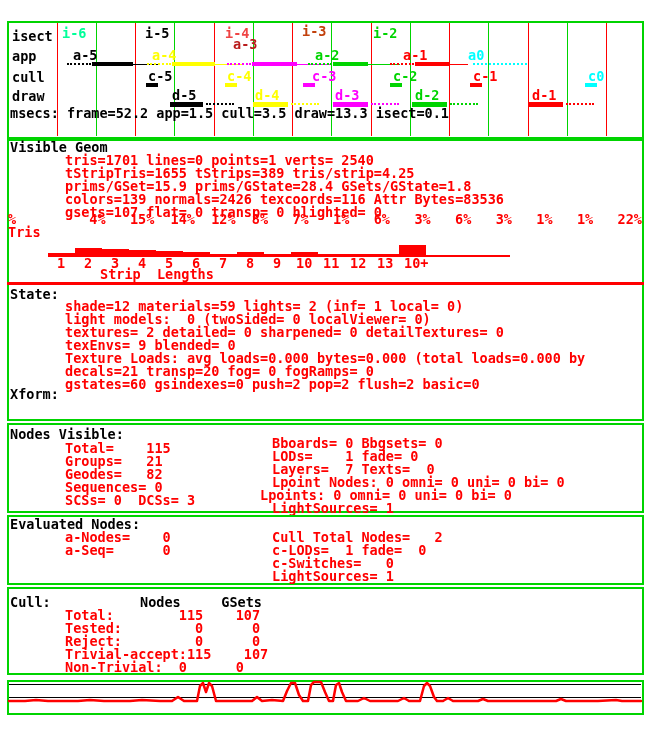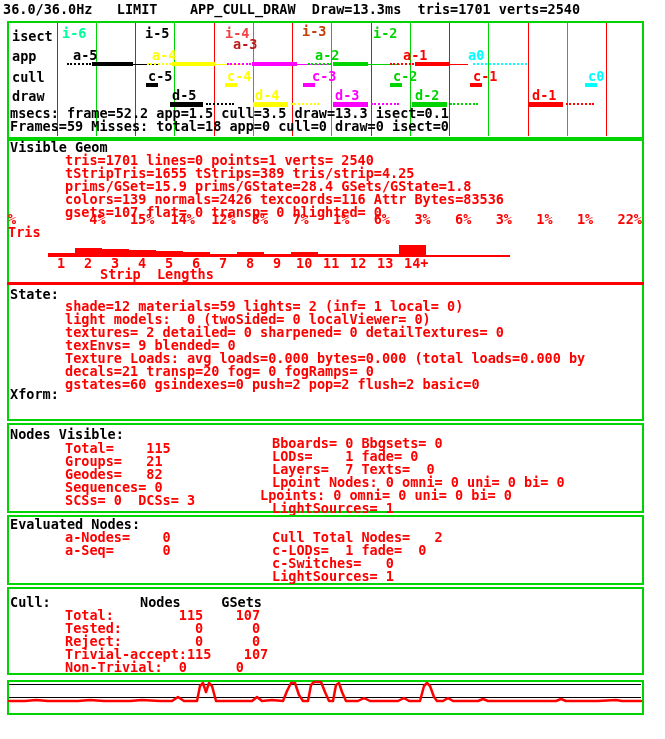--- a/index.html
+++ b/index.html
@@ -13,21 +13,20 @@
   .vline{position:absolute;width:1px;top:23px;height:113px;}
   .hbar{position:absolute;}
   .dots{position:absolute;border-top:2px dotted;}
   .thin{position:absolute;height:1px;}
 </style>
 </head>
 <body>
 
 <div id="page">
 
-  <div class="t blk" style="left:3px;top:3px">36.0/36.0Hz   LIMIT    APP_CULL_DRAW  Draw=13.3ms  tris=1701 verts=2540</div>
 
   <div class="box" style="left:7px;top:21px;width:637px;height:118px"></div>
   <div id="gridlines">
       <div class="vline" style="left:57px;background:#ff0000"></div>
       <div class="vline" style="left:96px;background:#00d400"></div>
       <div class="vline" style="left:135px;background:#ff0000"></div>
       <div class="vline" style="left:174px;background:#00d400"></div>
       <div class="vline" style="left:214px;background:#ff0000"></div>
       <div class="vline" style="left:253px;background:#00d400"></div>
       <div class="vline" style="left:292px;background:#ff0000"></div>
@@ -94,21 +93,20 @@
       <div class="hbar" style="left:333px;top:102px;width:35px;height:5px;background:#ff00ff"></div>
       <div class="dots" style="left:371px;top:103px;width:28px;border-color:#ff00ff"></div>
       <div class="t" style="left:415px;top:89px;color:#00d400">d-2</div>
       <div class="hbar" style="left:412px;top:102px;width:35px;height:5px;background:#00d400"></div>
       <div class="dots" style="left:450px;top:103px;width:28px;border-color:#00d400"></div>
       <div class="t" style="left:532px;top:89px;color:#ff0000">d-1</div>
       <div class="hbar" style="left:528px;top:102px;width:35px;height:5px;background:#ff0000"></div>
       <div class="dots" style="left:566px;top:103px;width:28px;border-color:#ff0000"></div>
     </div>
   <div class="t blk" style="left:10px;top:107px">msecs: frame=52.2 app=1.5 cull=3.5 draw=13.3 isect=0.1</div>
-  <div class="t blk" style="left:10px;top:120px">Frames=59 Misses: total=18 app=0 cull=0 draw=0 isect=0</div>
 
   <div class="box" style="left:7px;top:139px;width:637px;height:282px"></div>
   <div class="t blk" style="left:10px;top:141px">Visible Geom</div>
   <div id="vg-lines">
       <div class="t red" style="left:65px;top:154px">tris=1701 lines=0 points=1 verts= 2540</div>
       <div class="t red" style="left:65px;top:167px">tStripTris=1655 tStrips=389 tris/strip=4.25</div>
       <div class="t red" style="left:65px;top:180px">prims/GSet=15.9 prims/GState=28.4 GSets/GState=1.8</div>
       <div class="t red" style="left:65px;top:193px">colors=139 normals=2426 texcoords=116 Attr Bytes=83536</div>
       <div class="t red" style="left:65px;top:206px">gsets=107 flat= 0 transp= 0 hlighted= 0</div>
     </div>
@@ -136,21 +134,21 @@
       <div class="t red" style="left:273px;top:257px">9</div>
       <div style="position:absolute;left:291px;top:252px;width:27px;height:3px;background:#ff0000"></div>
       <div class="t red" style="left:296px;top:257px">10</div>
       <div style="position:absolute;left:318px;top:254px;width:27px;height:1px;background:#ff0000"></div>
       <div class="t red" style="left:323px;top:257px">11</div>
       <div style="position:absolute;left:345px;top:254px;width:27px;height:1px;background:#ff0000"></div>
       <div class="t red" style="left:350px;top:257px">12</div>
       <div style="position:absolute;left:372px;top:254px;width:27px;height:1px;background:#ff0000"></div>
       <div class="t red" style="left:377px;top:257px">13</div>
       <div style="position:absolute;left:399px;top:245px;width:27px;height:10px;background:#ff0000"></div>
-      <div class="t red" style="left:404px;top:257px">14+</div>
+      <div class="t red" style="left:404px;top:257px">10+</div>
     </div>
   <div class="t red" style="left:100px;top:268px">Strip  Lengths</div>
   <div style="position:absolute;left:7px;top:282px;width:637px;height:3px;background:#ff0000"></div>
   <div class="t blk" style="left:10px;top:288px">State:</div>
   <div id="state-lines">
       <div class="t red" style="left:65px;top:300px">shade=12 materials=59 lights= 2 (inf= 1 local= 0)</div>
       <div class="t red" style="left:65px;top:313px">light models:  0 (twoSided= 0 localViewer= 0)</div>
       <div class="t red" style="left:65px;top:326px">textures= 2 detailed= 0 sharpened= 0 detailTextures= 0</div>
       <div class="t red" style="left:65px;top:339px">texEnvs= 9 blended= 0</div>
       <div class="t red" style="left:65px;top:352px">Texture Loads: avg loads=0.000 bytes=0.000 (total loads=0.000 by</div>

